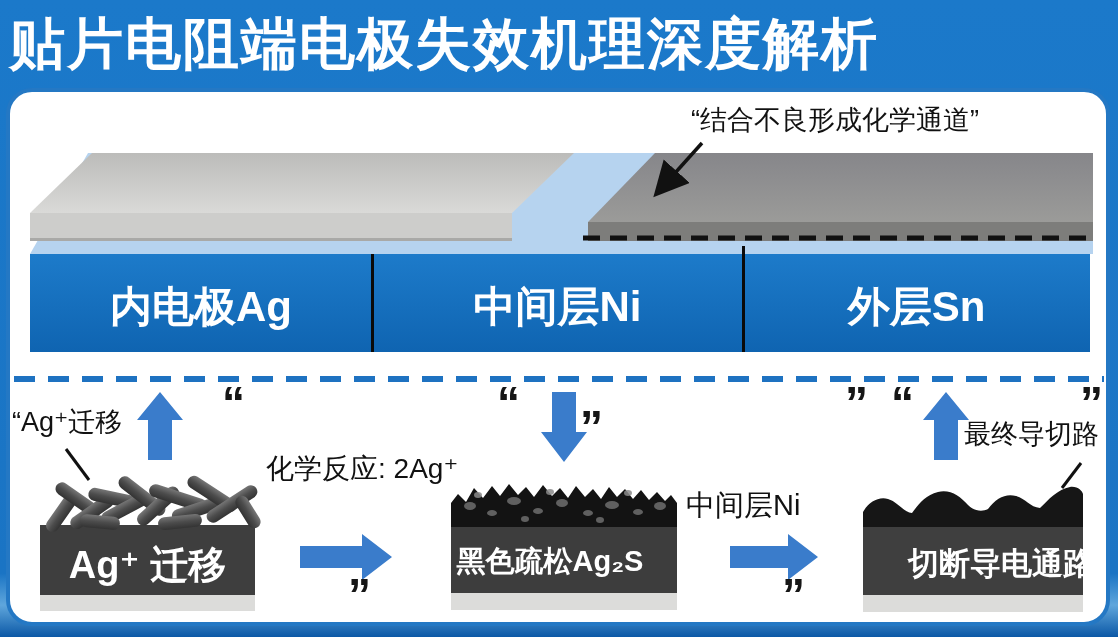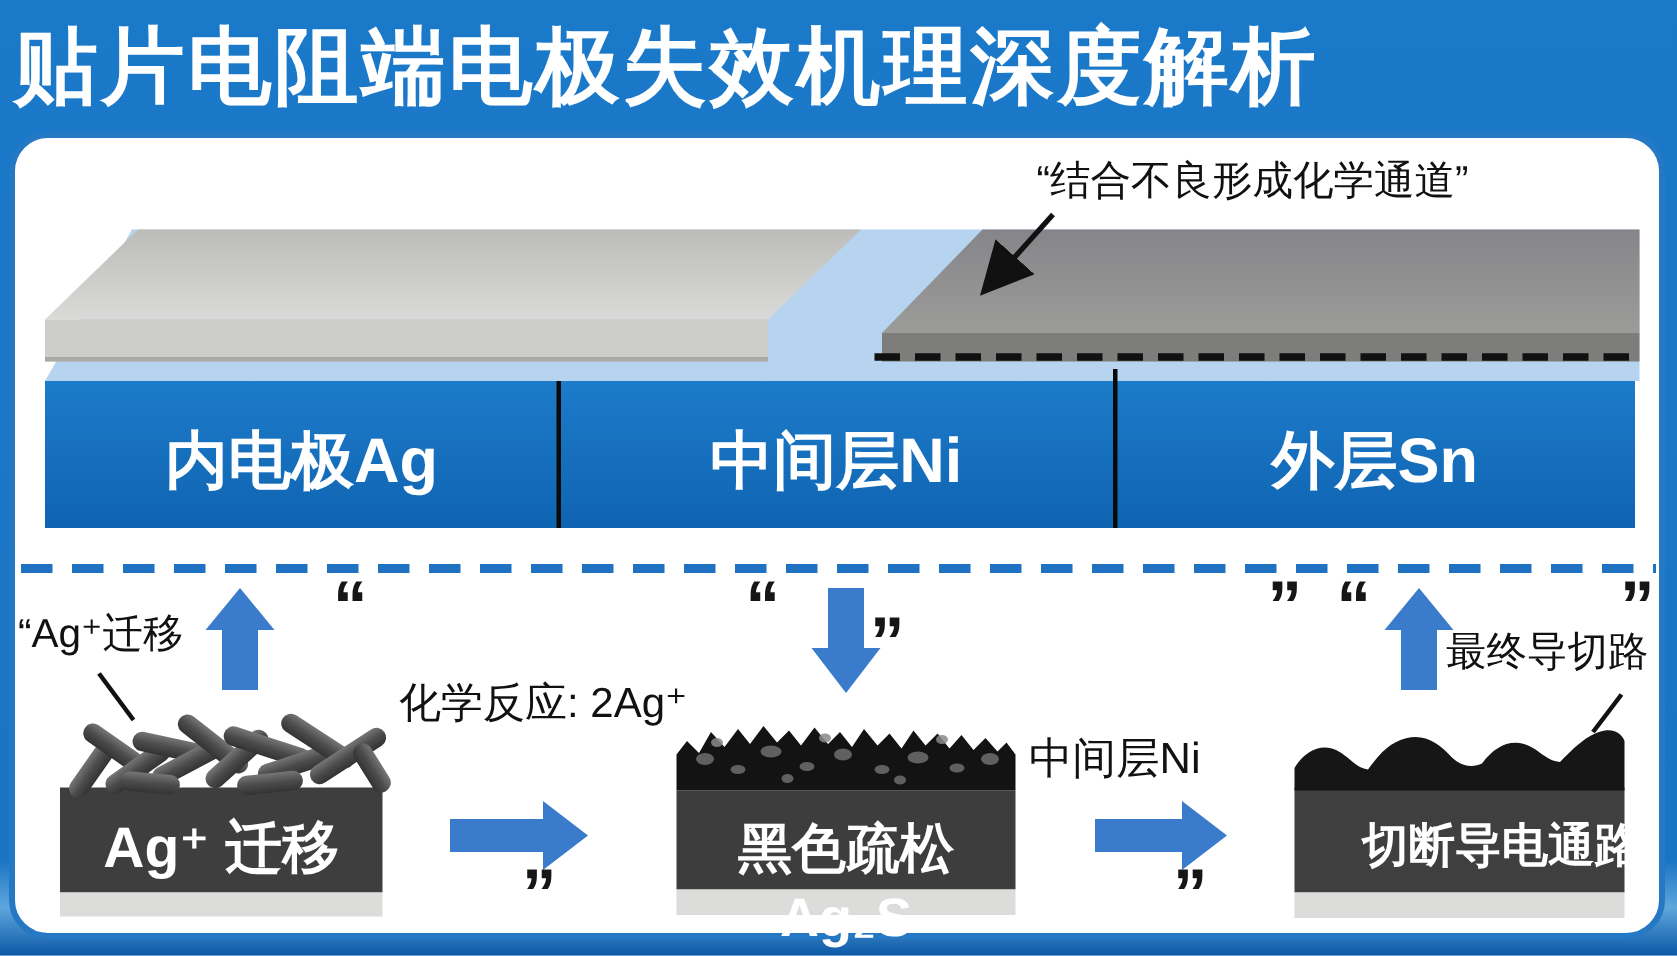--- a/index.html
+++ b/index.html
@@ -185,16 +185,16 @@
   <div class="txt quote" style="left:222px;top:380px;">“</div>
   <div class="txt quote" style="left:497px;top:380px;">“</div>
   <div class="txt quote" style="left:580px;top:404px;">”</div>
   <div class="txt quote" style="left:845px;top:380px;">”</div>
   <div class="txt quote" style="left:891px;top:380px;">“</div>
   <div class="txt quote" style="left:1080px;top:380px;">”</div>
   <div class="txt quote" style="left:348px;top:572px;">”</div>
   <div class="txt quote" style="left:782px;top:572px;">”</div>
 
   <div class="boxlabel" style="left:40px;top:540px;width:215px;font-size:38px;">Ag⁺ 迁移</div>
-  <div class="boxlabel" style="left:451px;top:542px;width:226px;font-size:36px;">黑色疏松Ag₂S</div>
+  <div class="boxlabel" style="left:437px;top:542px;width:226px;font-size:29px;">黑色疏松Ag₂S</div>
   <div class="boxlabel" style="left:863px;top:543px;width:220px;font-size:31px;padding-left:28px;">切断导电通路</div>
 
 </div>
 
 </body></html>

